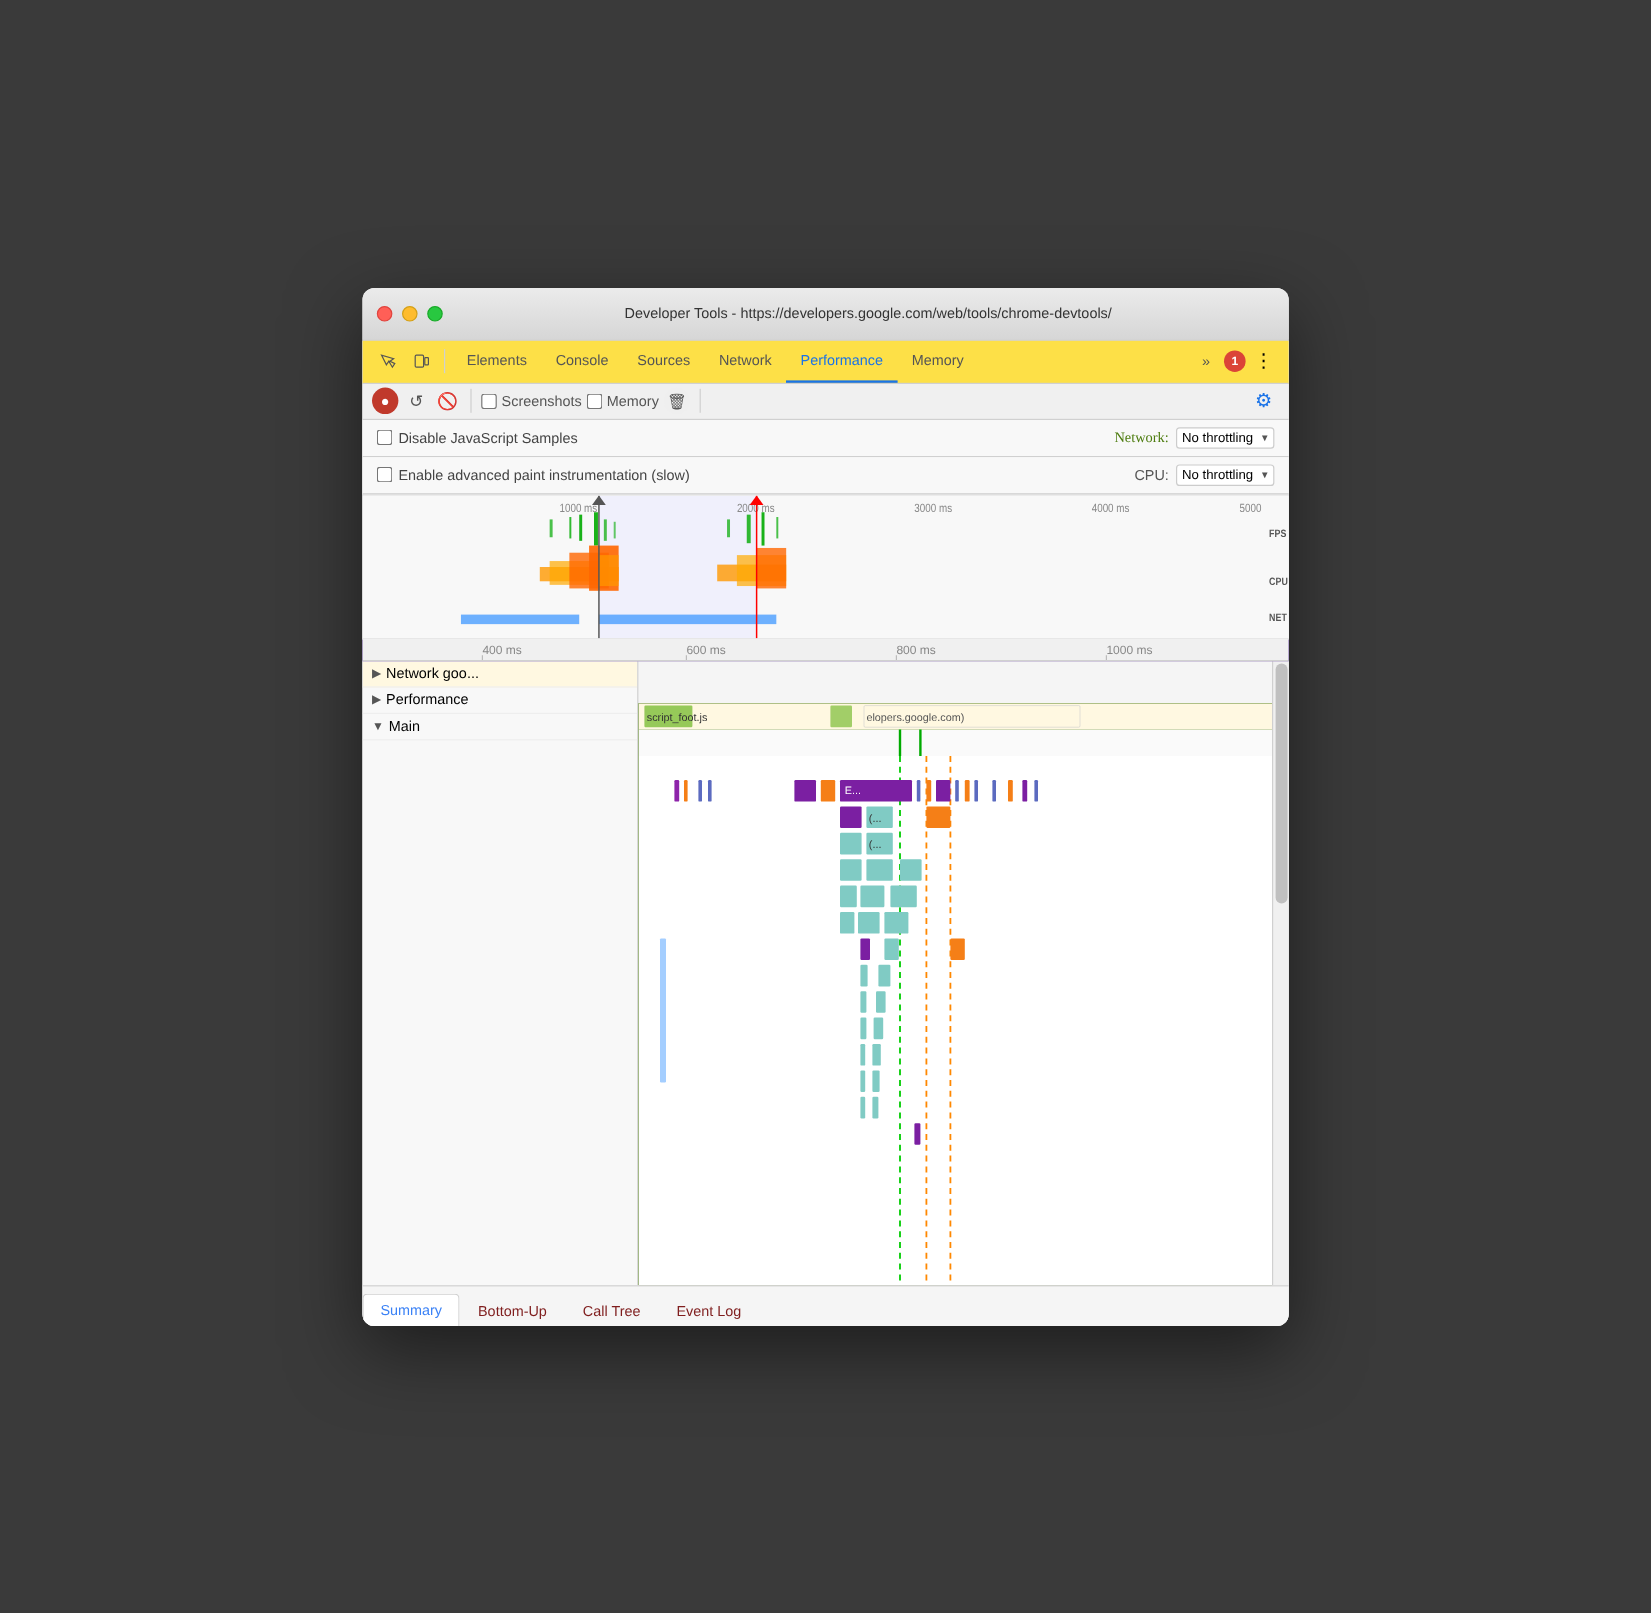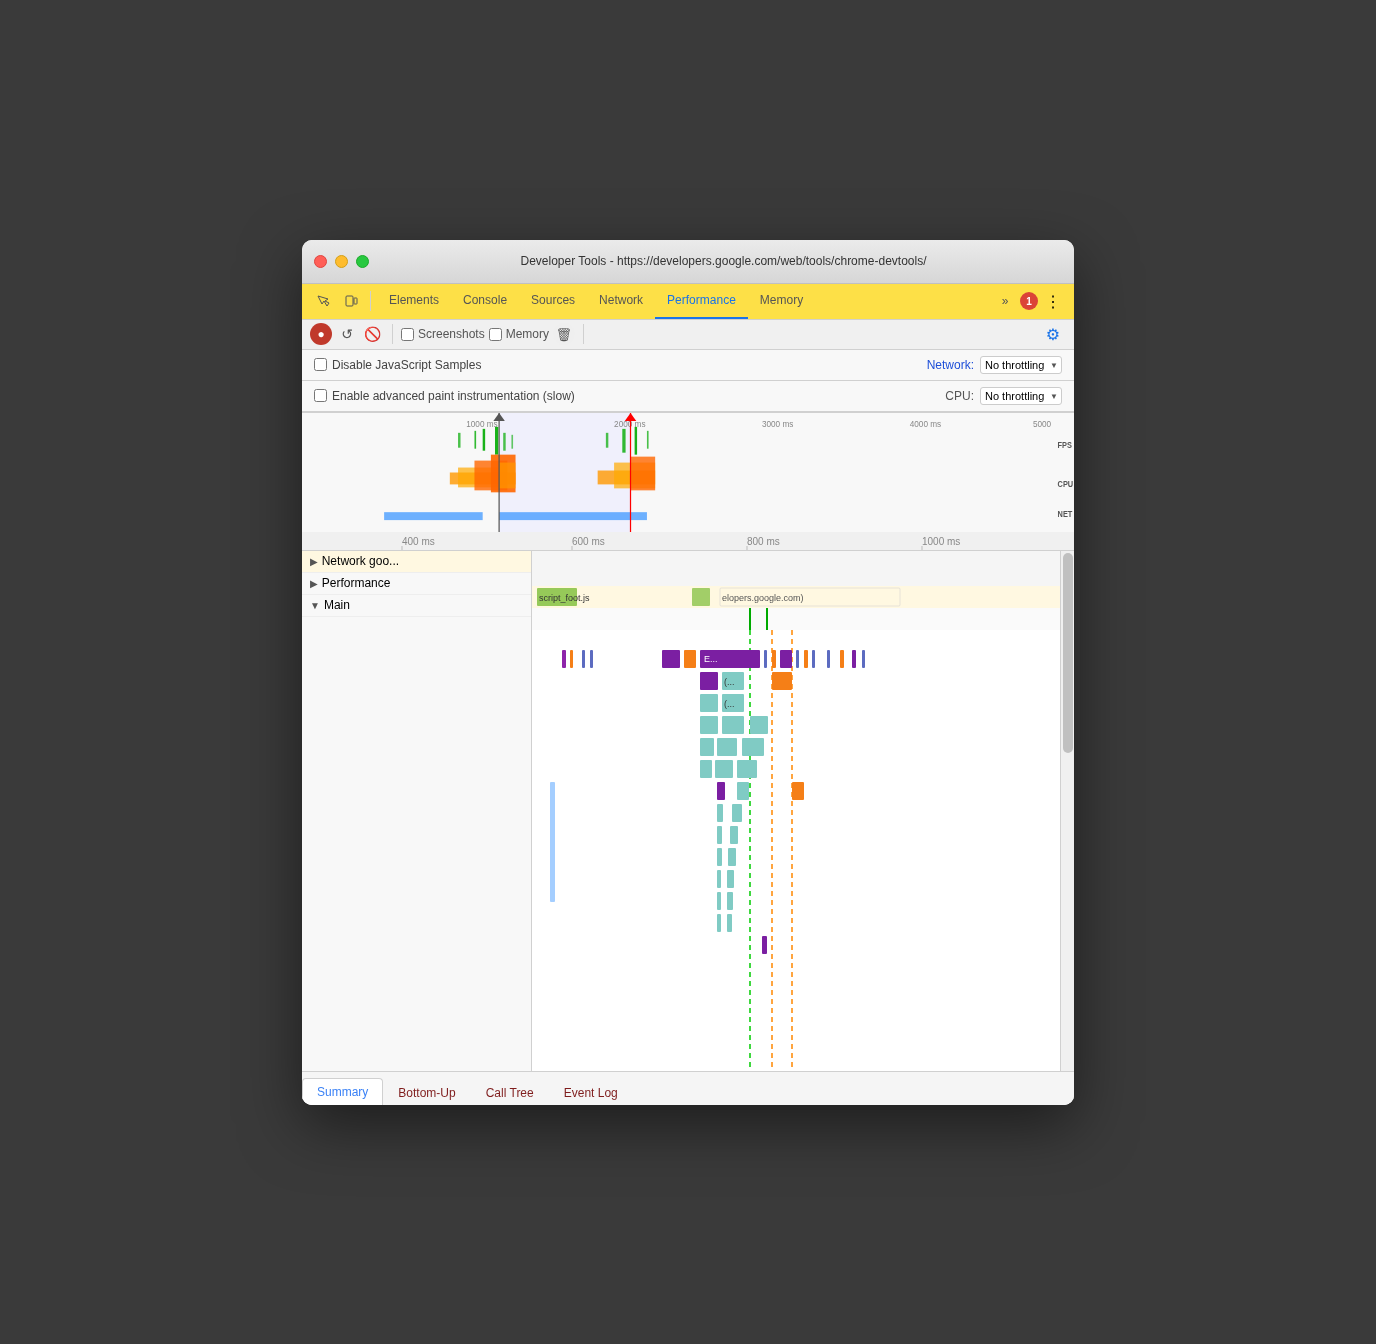--- a/index.html
+++ b/index.html
@@ -187,21 +187,21 @@
       align-items: center;
       gap: 5px;
     }
     .settings-row input[type="checkbox"] { cursor: pointer; }
     .network-setting {
       margin-left: auto;
       display: flex;
       align-items: center;
       gap: 6px;
     }
-    .network-setting label { color: #1d4ed8; font-weight: 500; }
+    .network-setting label { color: #4d7c0f; font-weight: 500; font-family: Liberation Serif, serif; }
     .network-setting select {
       border: 1px solid #ccc;
       background: #fff;
       padding: 2px 16px 2px 4px;
       font-size: 11px;
       border-radius: 3px;
       cursor: pointer;
       appearance: none;
       -webkit-appearance: none;
     }

